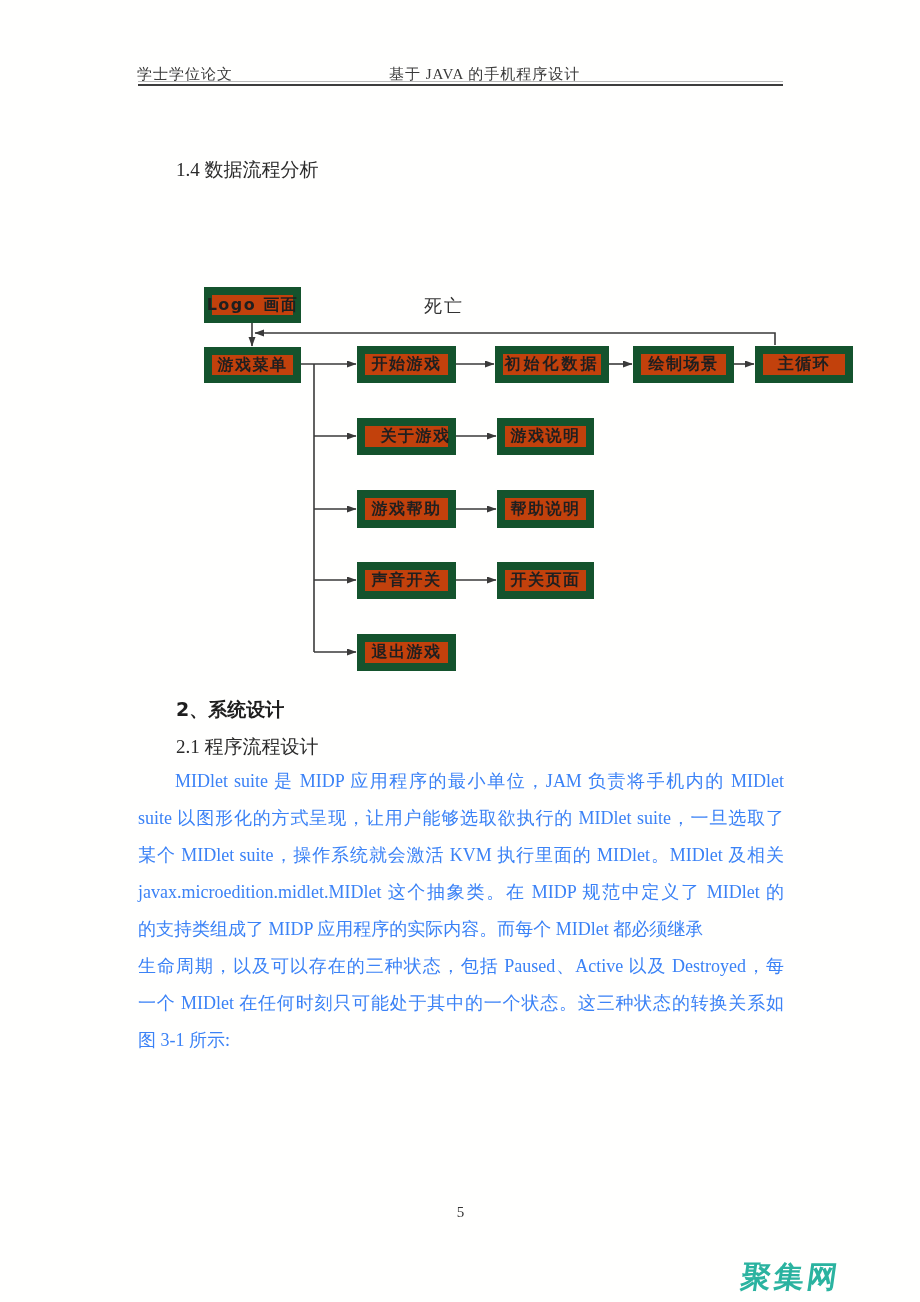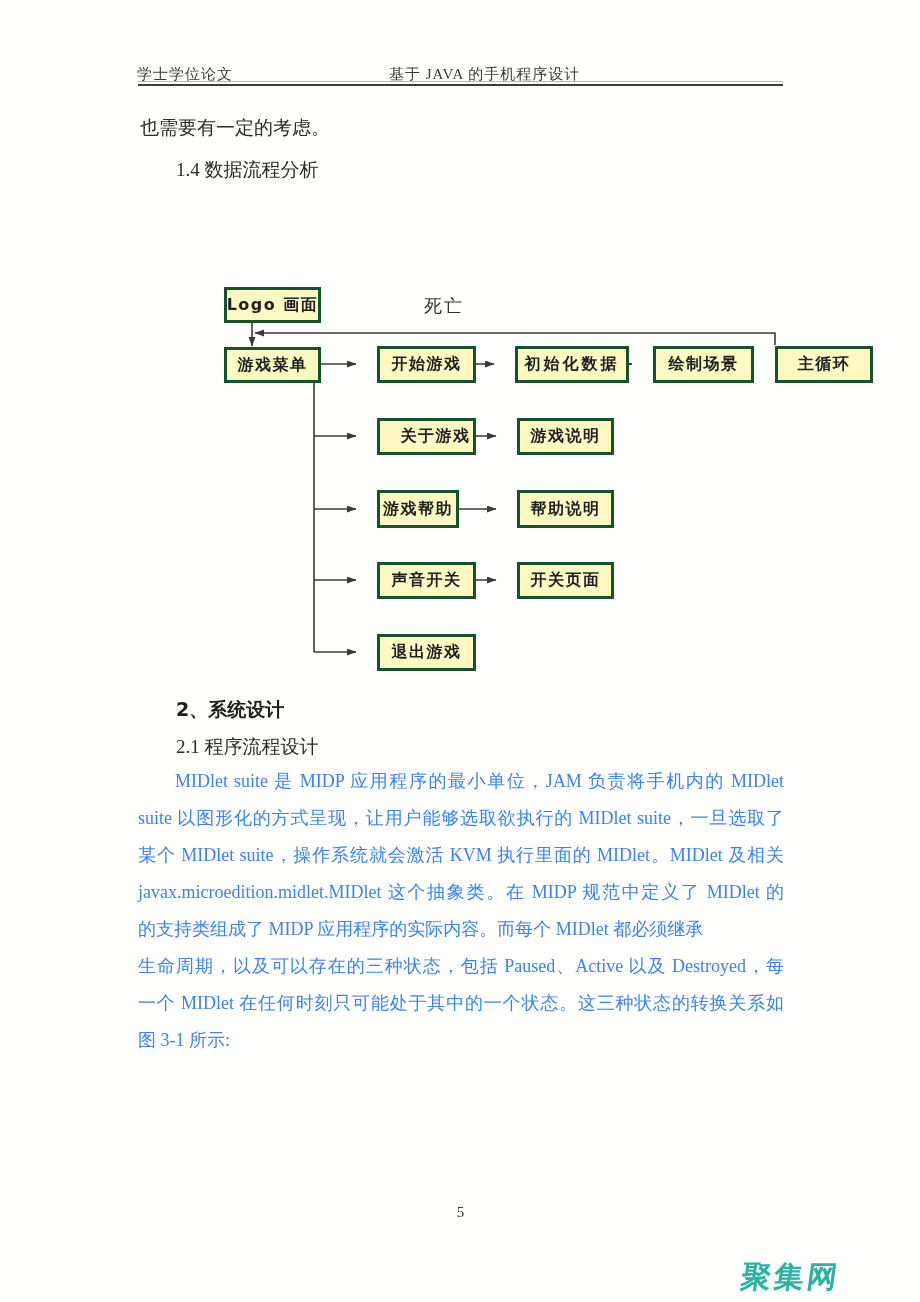--- a/index.html
+++ b/index.html
@@ -29,37 +29,36 @@
     position: absolute; left: 138px; top: 763px; width: 646px;
     font-size: 18px; color: #3b82f6;
   }
   .para .pline { height: 37px; line-height: 37px; overflow: visible; white-space: nowrap; }
   .para .pline.fill { white-space: normal; text-align: justify; text-align-last: justify; }
   .para .pline.indent { text-indent: 37px; }
   
   .fc-svg { position: absolute; left: 0; top: 0; width: 920px; height: 1302px; pointer-events: none; }
   .node {
     position: absolute;
-    background: #fef9c3;
-    border: 3px solid #14532d;
+    background: #c2410c;
+    border: 8px solid #14532d;
     display: flex; align-items: center; justify-content: center;
     font-family: "DejaVu Sans", "Liberation Sans", sans-serif;
     font-weight: bold; font-size: 16px; letter-spacing: 1.5px; color: #1f1f1f;
     white-space: nowrap;
-    margin-left: 20px;
   }
   .n-logo  { left: 204px; top: 287px; width: 97px; height: 36px; }
   .n-menu  { left: 204px; top: 347px; width: 97px; height: 36px; }
   .n-start { left: 357px; top: 346px; width: 99px; height: 37px; }
   .n-init  { left: 495px; top: 346px; width: 114px; height: 37px; letter-spacing: 3px; }
   .n-scene { left: 633px; top: 346px; width: 101px; height: 37px; }
   .n-loop  { left: 755px; top: 346px; width: 98px; height: 37px; }
   .n-about { left: 357px; top: 418px; width: 99px; height: 37px; padding-left: 18px; }
   .n-adesc { left: 497px; top: 418px; width: 97px; height: 37px; }
-  .n-help  { left: 357px; top: 490px; width: 82px; height: 38px; }
+  .n-help  { left: 357px; top: 490px; width: 99px; height: 38px; }
   .n-hdesc { left: 497px; top: 490px; width: 97px; height: 38px; text-align: right; }
   .n-sound { left: 357px; top: 562px; width: 99px; height: 37px; }
   .n-spage { left: 497px; top: 562px; width: 97px; height: 37px; }
   .n-exit  { left: 357px; top: 634px; width: 99px; height: 37px; }
   .fc-label { position: absolute; left: 424px; top: 294px; font-size: 18px; color: #333; letter-spacing: 2px; }
   
   .page-num { position: absolute; left: 138px; top: 1204px; width: 645px; text-align: center; font-size: 15px; color: #333; }
   .watermark {
     position: absolute; left: 741px; top: 1257px;
     font-family: "DejaVu Sans", "Liberation Sans", sans-serif;
@@ -71,21 +70,20 @@
 </head>
 <body>
 
 <div class="page">
 
   <div class="hdr-text hdr-left">学士学位论文</div>
   <div class="hdr-text hdr-center">基于 JAVA 的手机程序设计</div>
   <div class="hdr-rule-light"></div>
   <div class="hdr-rule-dark"></div>
 
-  <div class="line intro">也需要有一定的考虑。</div>
   <div class="line h14">1.4 数据流程分析</div>
 
   <svg class="fc-svg" viewBox="0 0 920 1302" xmlns="http://www.w3.org/2000/svg">
     <defs>
       <marker id="arr" markerWidth="10" markerHeight="8" refX="9" refY="3.5" orient="auto" markerUnits="userSpaceOnUse">
         <path d="M0,0 L9.5,3.5 L0,7 Z" fill="#3a3a3a"></path>
       </marker>
     </defs>
     <g stroke="#3a3a3a" stroke-width="1.6" fill="none">
 

